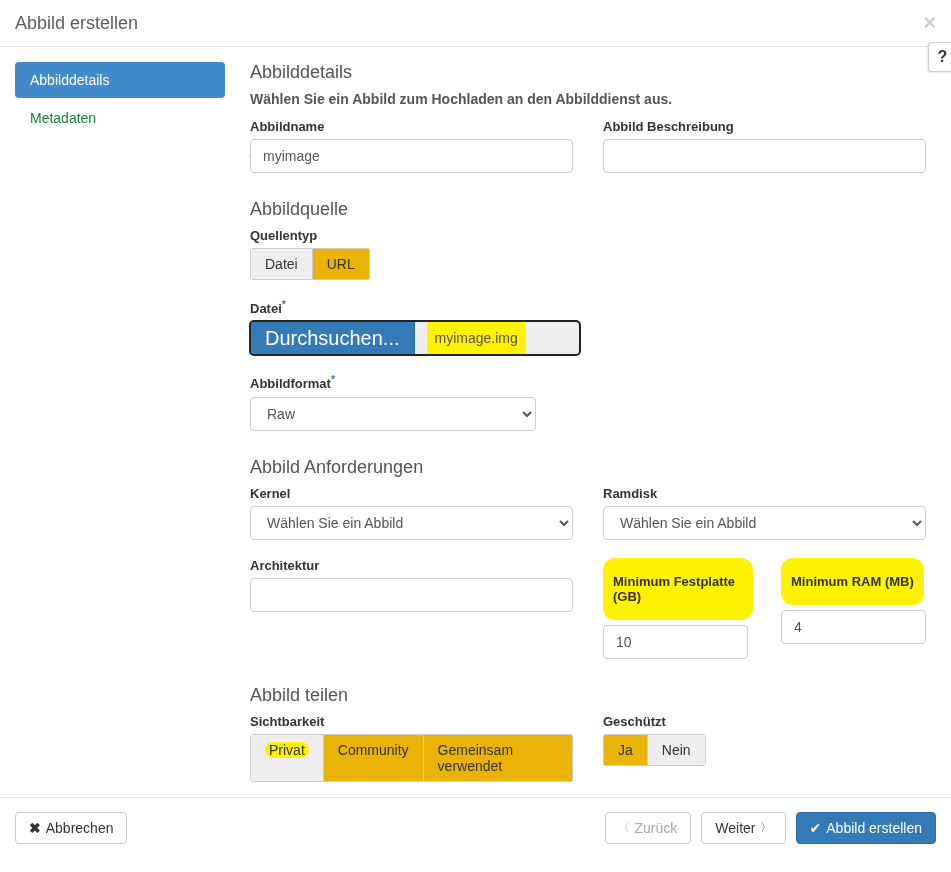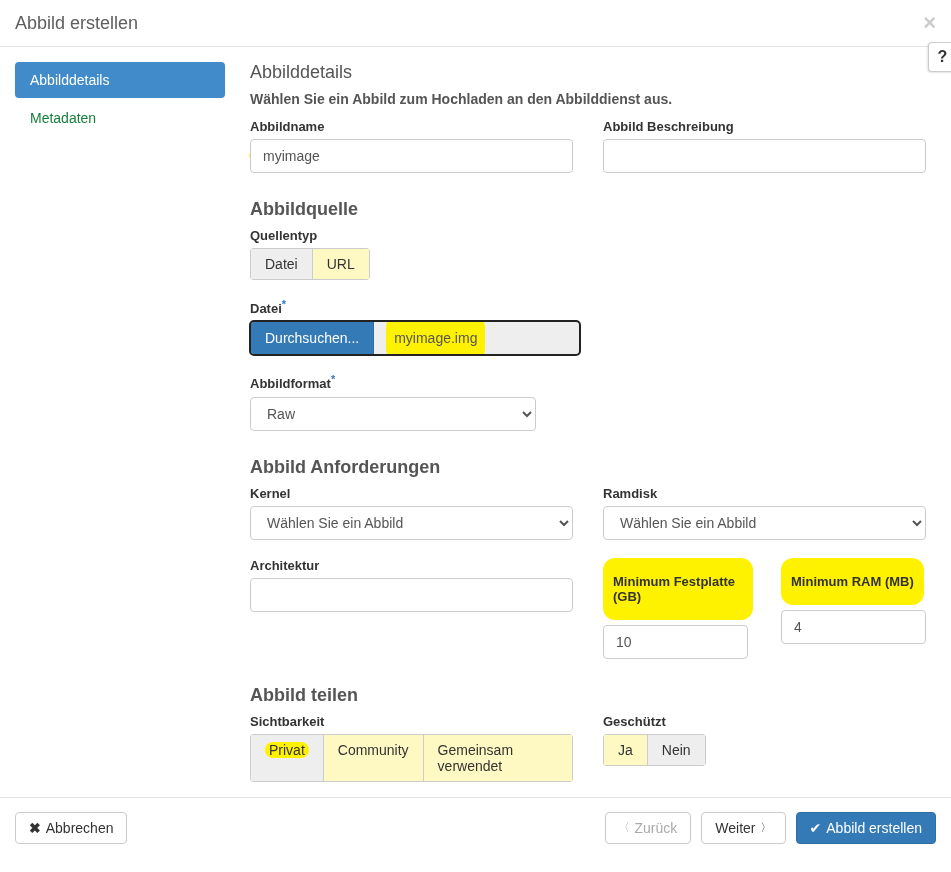--- a/index.html
+++ b/index.html
@@ -72,21 +72,21 @@
   .main {
     flex: 1;
     padding-right: 10px;
   }
   h3.section {
     font-size: 18px;
     font-weight: 400;
     margin: 0 0 8px;
     color: #555;
   }
-  h3.section.tight { margin-top: 26px; font-weight: bold; }
+  h3.section.tight { margin-top: 26px; }
   .desc { margin: 0 0 12px; color: #555; font-weight: bold; }
   .row { display: flex; gap: 30px; }
   .col { flex: 1; min-width: 0; }
   label.fld {
     display: block;
     font-weight: bold;
     margin-bottom: 5px;
     color: #333;
     font-size: 13px;
   }
@@ -103,21 +103,21 @@
   }
   input.narrow { width: 145px; }
   .btn-group {
     display: inline-flex;
     border-radius: 4px;
     overflow: hidden;
   }
   .btn-group .seg {
     padding: 7px 14px;
     border: 1px solid #ccc;
-    background: #fef9c3;
+    background: #eab308;
     cursor: pointer;
     font-size: 14px;
     color:#333;
   }
   .btn-group .seg + .seg { border-left: none; }
   .btn-group .seg.active { background: #eee; }
   .file-picker {
     display: flex;
     align-items: stretch;
     width: 330px;
@@ -126,21 +126,21 @@
     overflow: hidden;
     height: 34px;
     outline: 2px solid #222;
     outline-offset: -1px;
   }
   .file-picker .browse {
     background: #337ab7;
     color: #fff;
     padding: 0 14px;
     display:flex;align-items:center;
-    font-size: 14px;
+    font-size: 20px;
     border-right: 1px solid #2e6da4;
   }
   .file-picker .fname {
     background: #eee;
     flex: 1;
     padding: 0 12px;
     display:flex;align-items:center;
     color: #555;
   }
   .hl {

